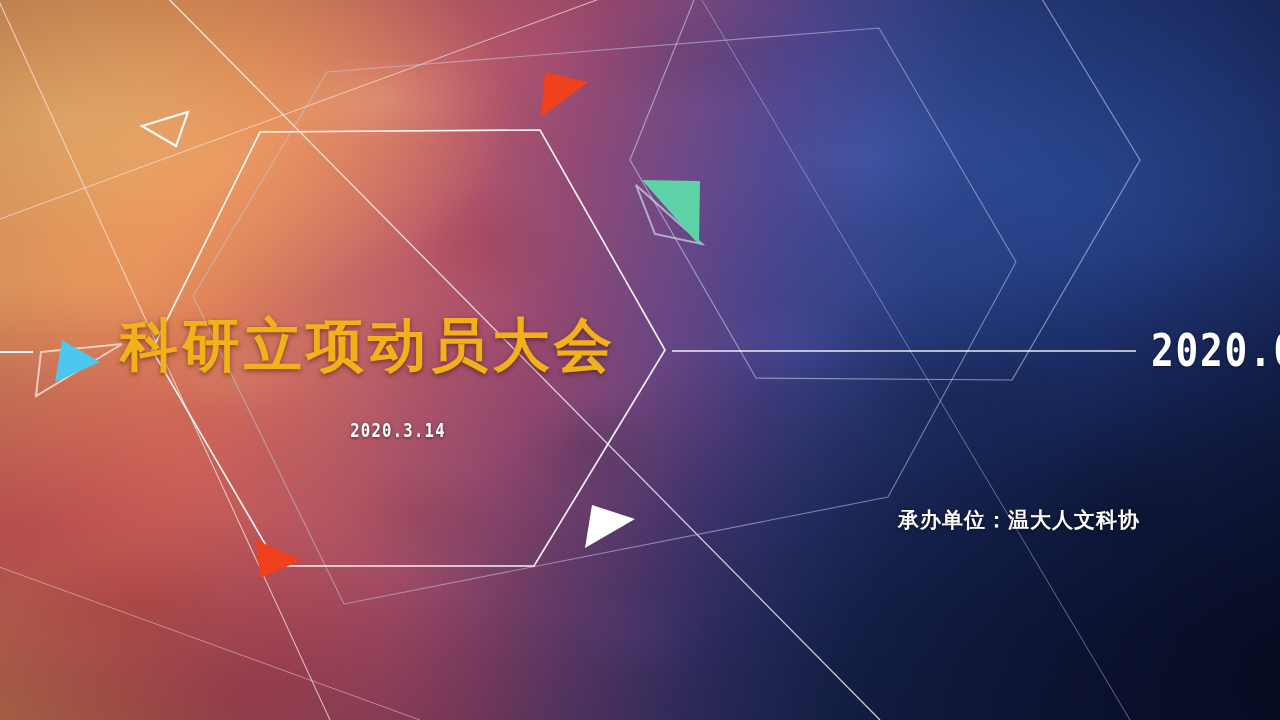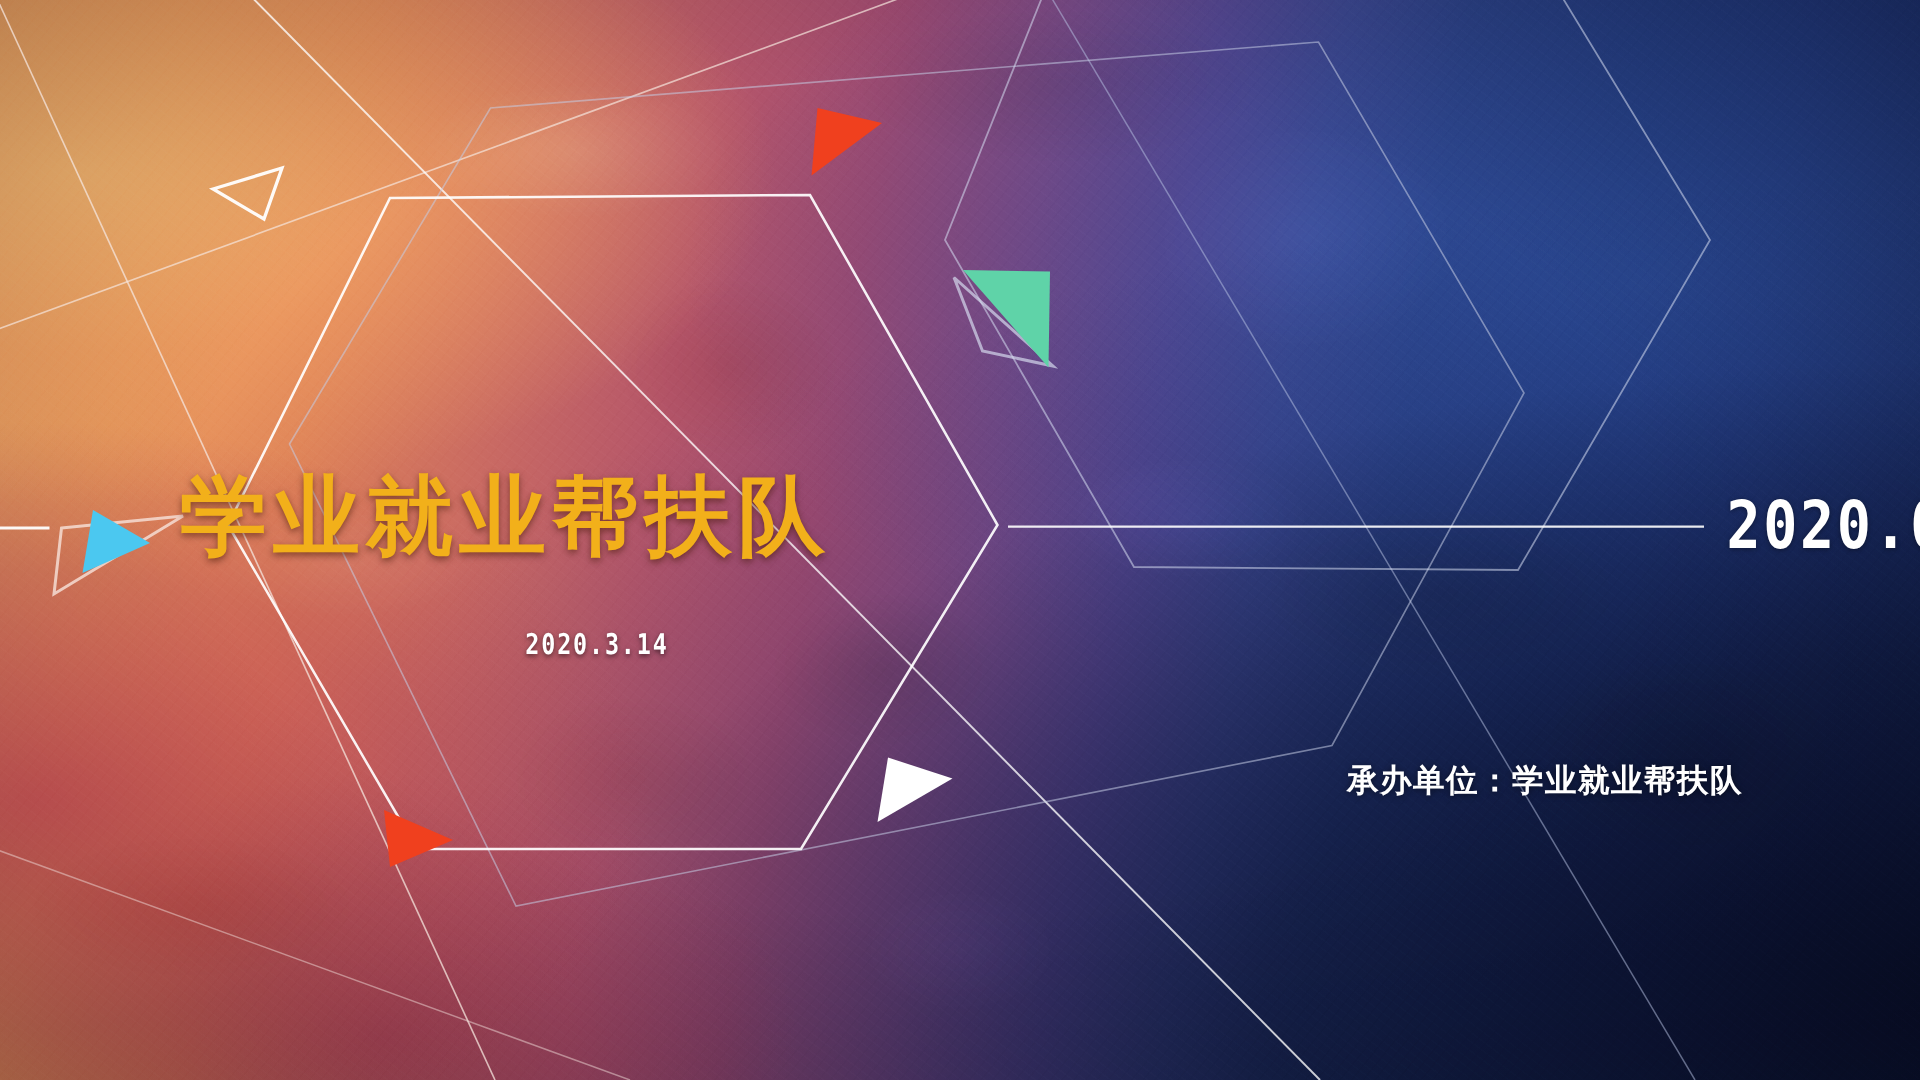--- a/index.html
+++ b/index.html
@@ -176,23 +176,23 @@
 
     <polygon points="636,185 702,244 655,234" fill="none" stroke="#D4D9EC" stroke-width="2" opacity="0.7"></polygon>
 
     <polygon points="545,72 588,82 541,117" fill="#F0401E"></polygon>
     <polygon points="256,540 302,560 260,578" fill="#F0401E"></polygon>
     <polygon points="642,180 700,181 699,245" fill="#5FD3A8"></polygon>
     <polygon points="62,340 100,362 55,382" fill="#4BC8F0"></polygon>
     <polygon points="592,505 635,519 585,548" fill="#FFFFFF"></polygon>
   </svg>
 
-  <div id="title">学业就业帮扶队</div>
+  <div id="title">科研立项动员大会</div>
 
   <div id="org-block">
     <div id="org-date">2020.3.14</div>
   </div>
 
   <div id="event-date">2020.03</div>
 
-  <div id="organizer">承办单位：学业就业帮扶队</div>
+  <div id="organizer">承办单位：温大人文科协</div>
 
 </div>
 
 </body></html>

